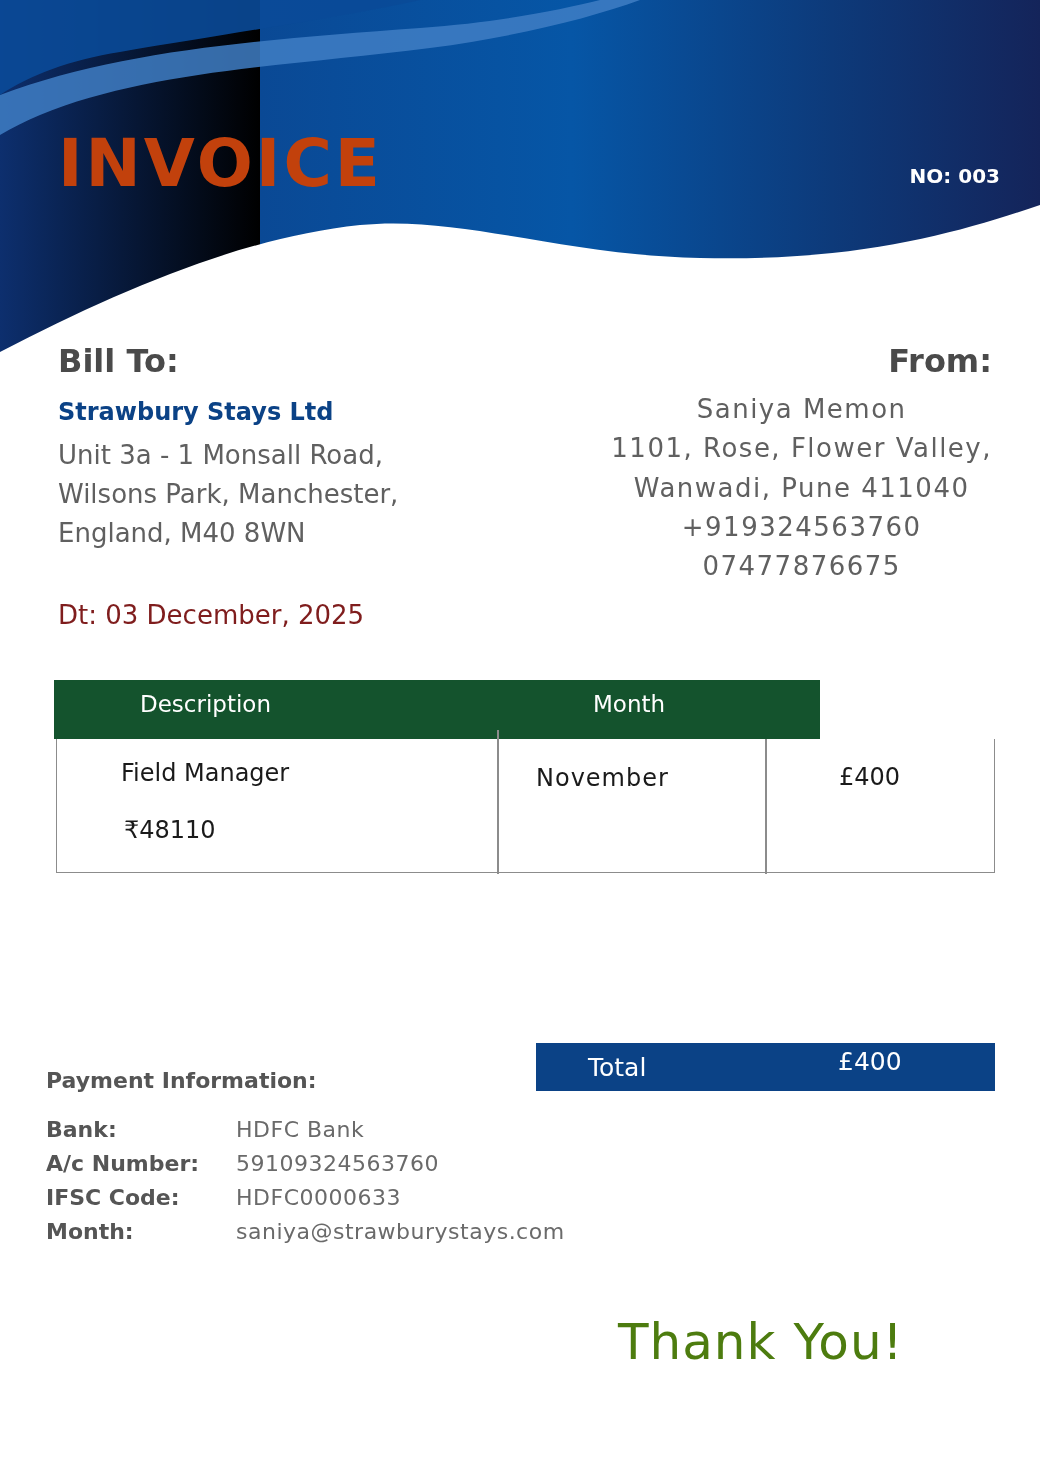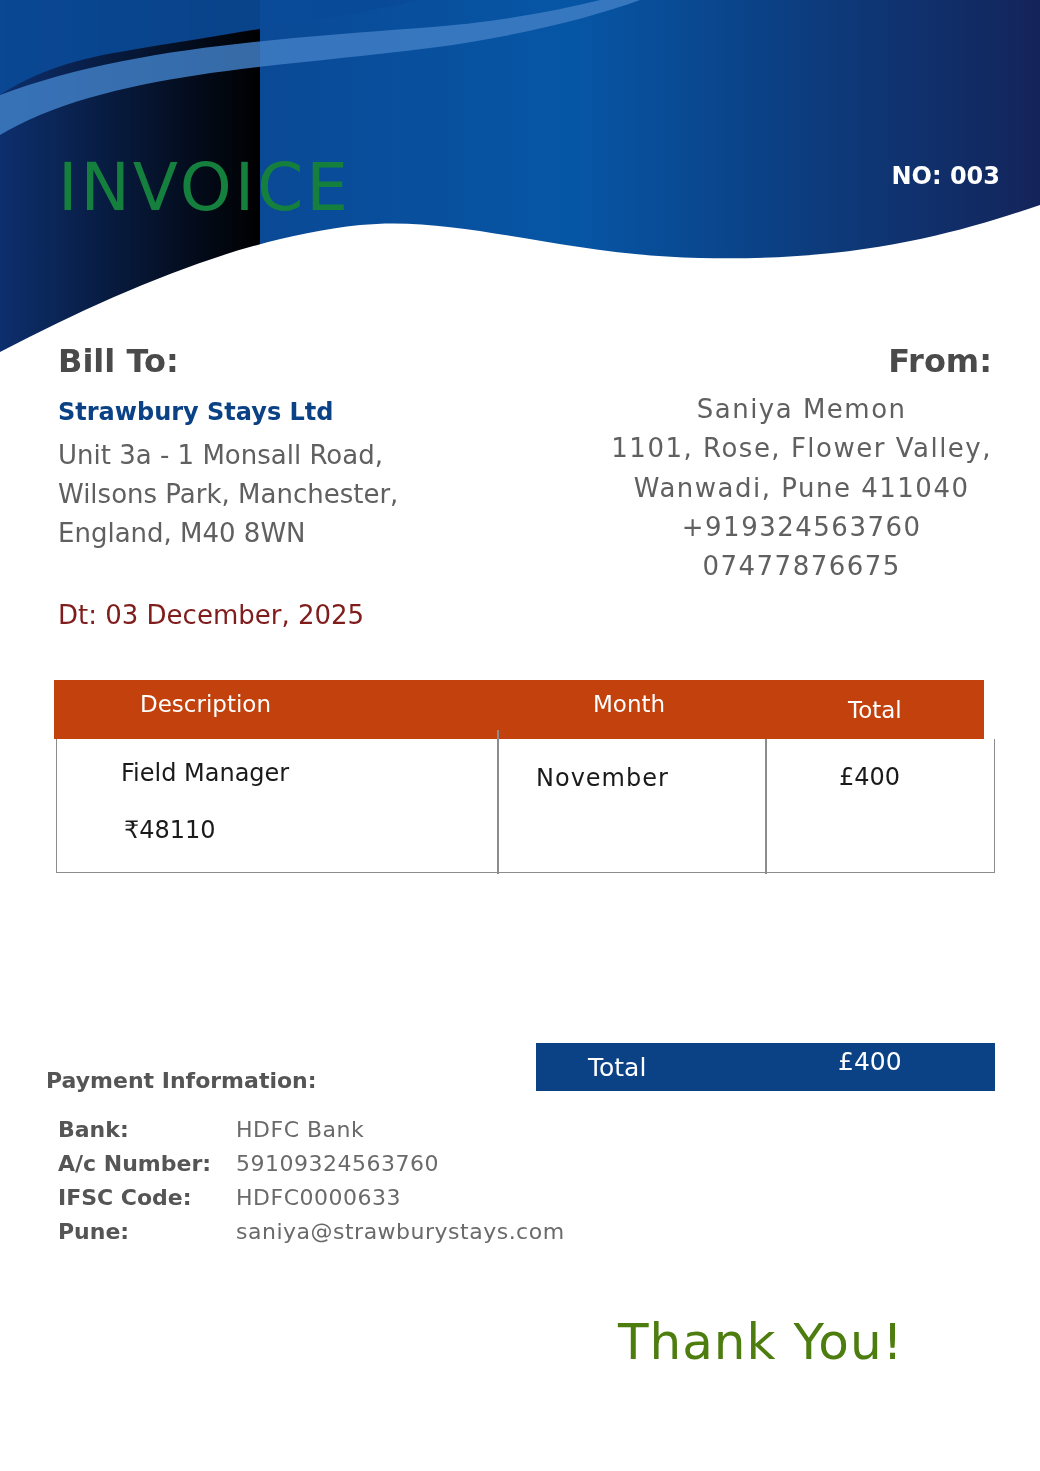--- a/index.html
+++ b/index.html
@@ -5,61 +5,61 @@
     html, body { margin: 0; padding: 0; }
     body {
       width: 1040px; height: 1471px; position: relative; overflow: hidden;
       background: #ffffff;
       font-family: "DejaVu Sans", "Liberation Sans", sans-serif;
     }
     .header-bg { position: absolute; left: 0; top: 0; width: 1040px; height: 360px; }
     .abs { position: absolute; }
 
     .invoice-title {
-      left: 58px; top: 128px; font-size: 66px; font-weight: normal; color: #15803d;
-      letter-spacing: 3px; line-height: 72px; margin-top: 24px;
+      left: 58px; top: 128px; font-size: 66px; font-weight: bold; color: #c2410c;
+      letter-spacing: 3px; line-height: 72px;
     }
     .invoice-no {
-      right: 40px; top: 158px; font-size: 24px; font-weight: bold; color: #ffffff;
+      right: 40px; top: 158px; font-size: 20px; font-weight: bold; color: #ffffff;
       line-height: 36px;
     }
 
     .bill-to-label { left: 58px; top: 340px; font-size: 32px; font-weight: bold; color: #4a4a4a; line-height: 42px; }
     .bill-company { left: 58px; top: 392px; font-size: 24px; font-weight: bold; color: #0b4286; line-height: 40px; }
     .bill-address { left: 58px; top: 436px; font-size: 26px; color: #606060; line-height: 39px; }
     .bill-address div { white-space: nowrap; }
     .bill-date { left: 58px; top: 596px; font-size: 26px; color: #7f1d1d; line-height: 38px; }
 
     .from-label { right: 48px; top: 340px; font-size: 32px; font-weight: bold; color: #4a4a4a; line-height: 42px; text-align: center; }
     .from-block { right: 48px; top: 390px; font-size: 26px; color: #606060; line-height: 39.3px; text-align: center; letter-spacing: 1.5px; }
     .from-block div { white-space: nowrap; }
 
     
     .table { left: 54px; top: 680px; width: 941px; height: 194px; }
     .thead {
-      position: absolute; left: 0; top: 0; width: 930px; height: 59px; background: #c2410c;
+      position: absolute; left: 0; top: 0; width: 766px; height: 59px; background: #14532d;
     }
     .th { position: absolute; color: #ffffff; font-size: 23px; line-height: 28px; }
     .tbody {
       position: absolute; left: 2px; top: 59px; width: 939px; height: 134px;
       border-left: 1.5px solid #8c8c8c; border-right: 1.5px solid #8c8c8c; border-bottom: 1.5px solid #8c8c8c;
       box-sizing: border-box;
     }
     .col-div { position: absolute; top: 50px; width: 1.5px; background: #8c8c8c; height: 144px; }
     .td { position: absolute; color: #1a1a1a; font-size: 24px; line-height: 30px; }
 
     .total-bar {
       left: 536px; top: 1043px; width: 459px; height: 48px; background: #0b4286;
     }
     .total-bar .lbl { position: absolute; left: 52px; top: 10px; color: #ffffff; font-size: 25px; line-height: 30px; }
     .total-bar .val { position: absolute; left: 302px; top: 4px; color: #ffffff; font-size: 25px; line-height: 30px; }
 
     .pay-title { left: 46px; top: 1067px; font-size: 22px; font-weight: bold; color: #555555; line-height: 28px; }
     .pay-row { position: absolute; left: 46px; height: 34px; font-size: 22px; line-height: 30px; }
-    .pay-row .k { position: absolute; left: 12px; font-weight: bold; color: #555555; white-space: nowrap; }
+    .pay-row .k { position: absolute; left: 0; font-weight: bold; color: #555555; white-space: nowrap; }
     .pay-row .v { position: absolute; left: 190px; color: #6a6a6a; white-space: nowrap; letter-spacing: 0.5px; }
 
     .thanks { left: 618px; top: 1310px; font-size: 50px; color: #4d7c0f; line-height: 64px; letter-spacing: 1px; }
   </style>
 </head>
 <body>
 
 <svg class="header-bg" viewBox="0 0 1040 360" preserveAspectRatio="none">
   <defs>
     <linearGradient id="hg" x1="0" y1="0" x2="1" y2="0">
@@ -124,17 +124,17 @@
 </div>
 <div class="pay-row" style="top:1149px;">
   <span class="k">A/c Number:</span>
   <span class="v">59109324563760</span>
 </div>
 <div class="pay-row" style="top:1183px;">
   <span class="k">IFSC Code:</span>
   <span class="v">HDFC0000633</span>
 </div>
 <div class="pay-row" style="top:1217px;">
-  <span class="k">Pune:</span>
+  <span class="k">Month:</span>
   <span class="v">saniya@strawburystays.com</span>
 </div>
 
 <div class="abs thanks">Thank You!</div>
 
 </body></html>

